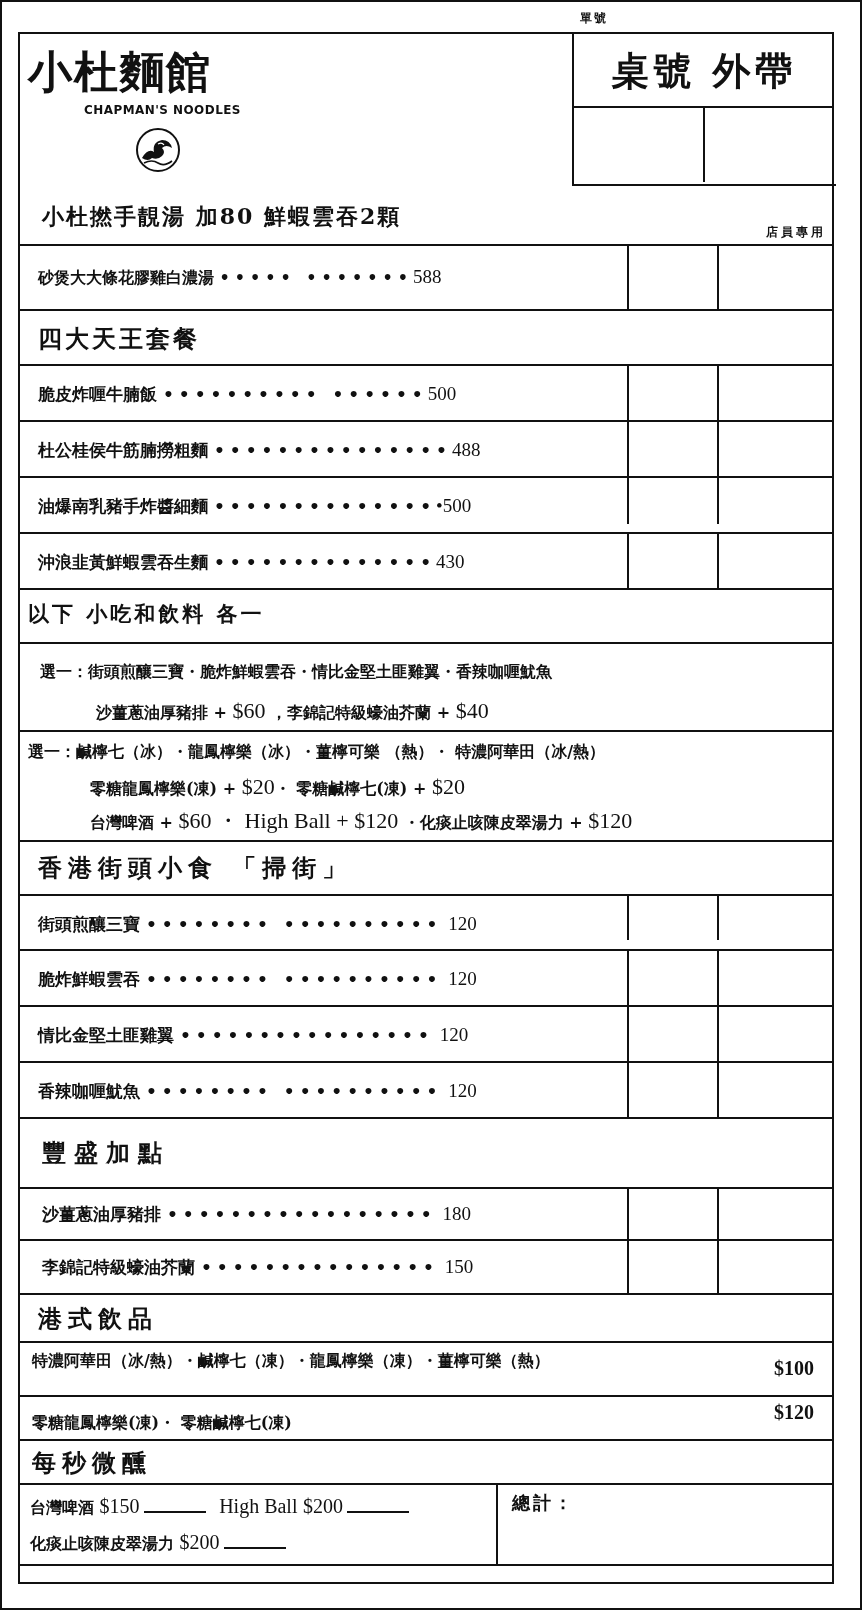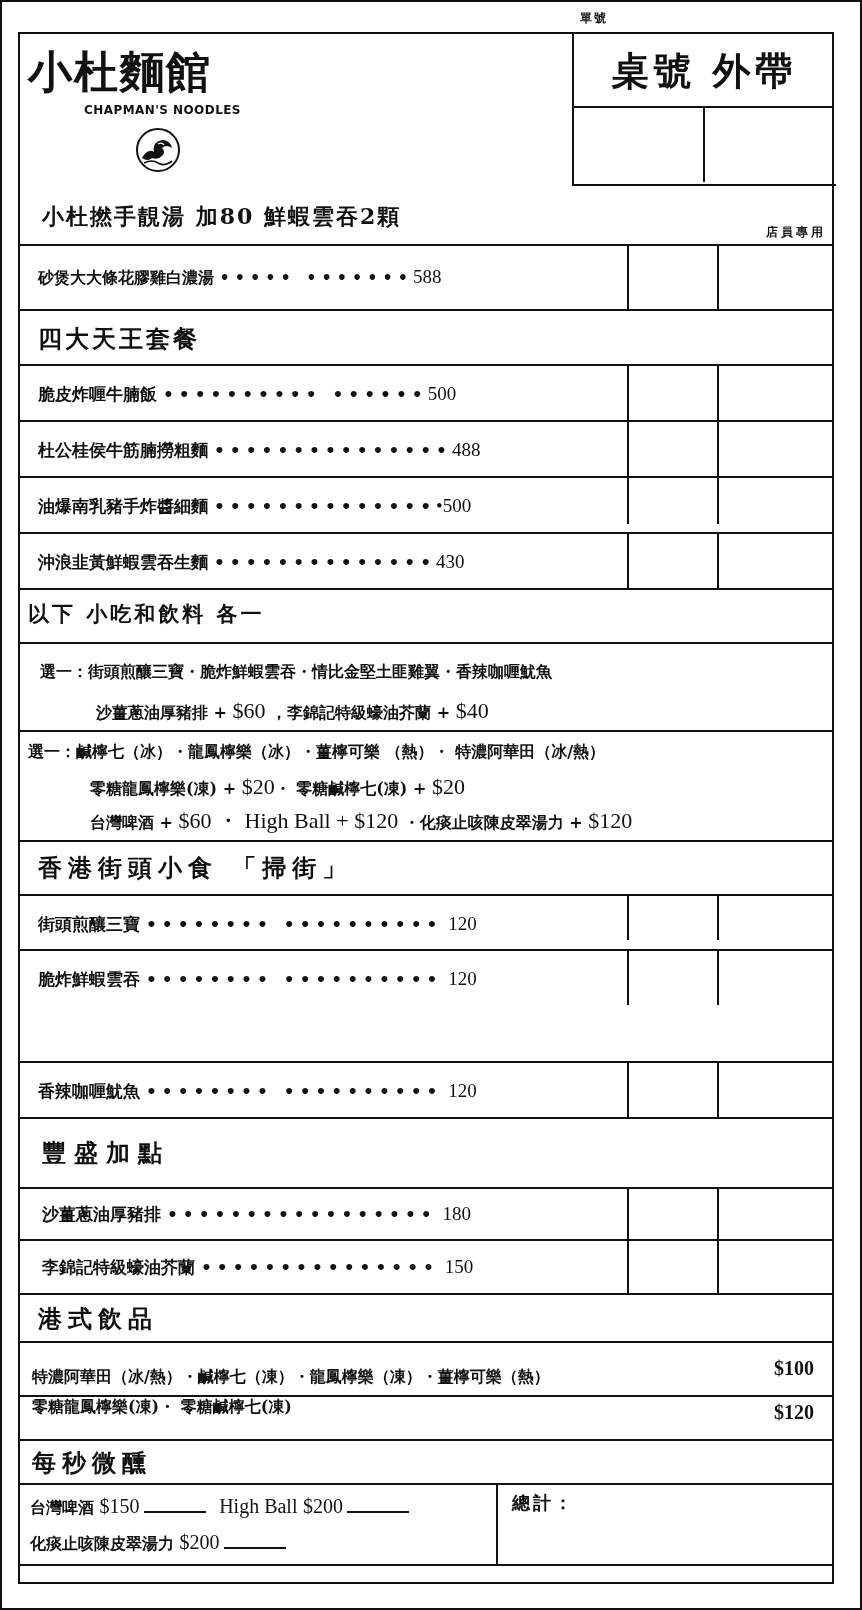--- a/index.html
+++ b/index.html
@@ -150,20 +150,28 @@
     <div class="qcol2"></div>
   </div>
   <div class="row" style="top:915px;height:56px;">
     <div class="label" style="top:17px;">
       <span>脆炸鮮蝦雲吞</span>
       <span class="dots">•••••••• ••••••••••</span> <span class="price">120</span>
     </div>
     <div class="qcol1"></div>
     <div class="qcol2"></div>
   </div>
+  <div class="row" style="top:971px;height:56px;">
+    <div class="label" style="top:17px;">
+      <span>情比金堅土匪雞翼</span>
+      <span class="dots">••••••••••••••••</span> <span class="price">120</span>
+    </div>
+    <div class="qcol1"></div>
+    <div class="qcol2"></div>
+  </div>
   <div class="row" style="top:1027px;height:56px;">
     <div class="label" style="top:17px;">
       <span>香辣咖喱魷魚</span>
       <span class="dots">•••••••• ••••••••••</span> <span class="price">120</span>
     </div>
     <div class="qcol1"></div>
     <div class="qcol2"></div>
   </div>
 
   <div class="row section" style="top:1083px;height:85px;">
@@ -183,25 +191,25 @@
       <span class="dots">•••••••••••••••</span> <span class="price">150</span>
     </div>
     <div class="qcol1"></div>
     <div class="qcol2"></div>
   </div>
 
   <div class="row section" style="top:1259px;height:48px;">
     <div class="label" style="top:8px;letter-spacing:6px;">港式飲品</div>
   </div>
   <div class="row drink" style="top:1307px;height:54px;">
-    <div class="label" style="top:24px;left:12px;">特濃阿華田（冰/熱）・鹹檸七（凍）・龍鳳檸樂（凍）・薑檸可樂（熱）</div>
+    <div class="label" style="top:8px;left:12px;">特濃阿華田（冰/熱）・鹹檸七（凍）・龍鳳檸樂（凍）・薑檸可樂（熱）</div>
     <div class="right" style="top:14px;">$100</div>
   </div>
   <div class="row drink" style="top:1361px;height:44px;">
-    <div class="label" style="top:0;left:12px;">零糖龍鳳檸樂(凍)・ 零糖鹹檸七(凍)</div>
+    <div class="label" style="top:16px;left:12px;">零糖龍鳳檸樂(凍)・ 零糖鹹檸七(凍)</div>
     <div class="right" style="top:4px;">$120</div>
   </div>
 
   <div class="row section" style="top:1405px;height:44px;">
     <div class="label" style="top:6px;left:12px;letter-spacing:6px;">每秒微醺</div>
   </div>
   <div class="bottom" style="top:1449px;height:81px;">
     <div class="left-area">
       <div class="bline" style="top:10px;">
         <span>台灣啤酒</span>

